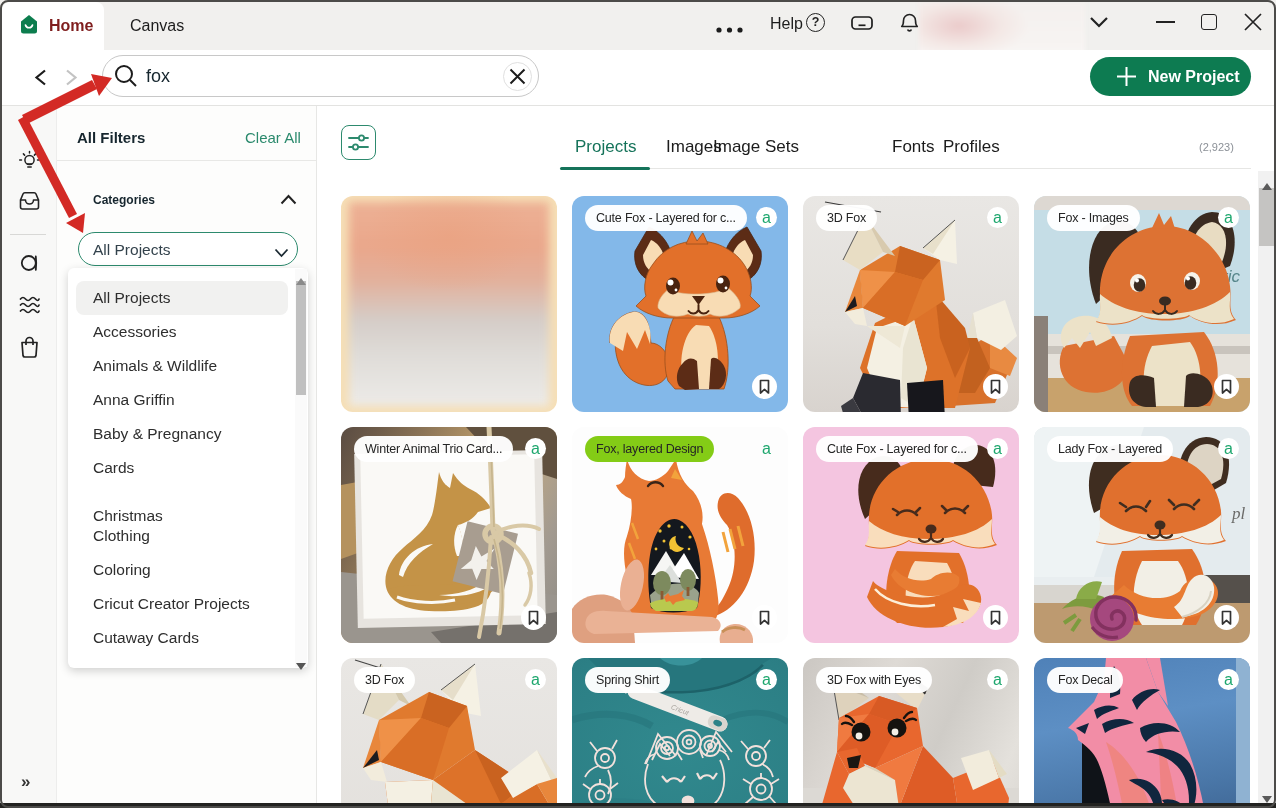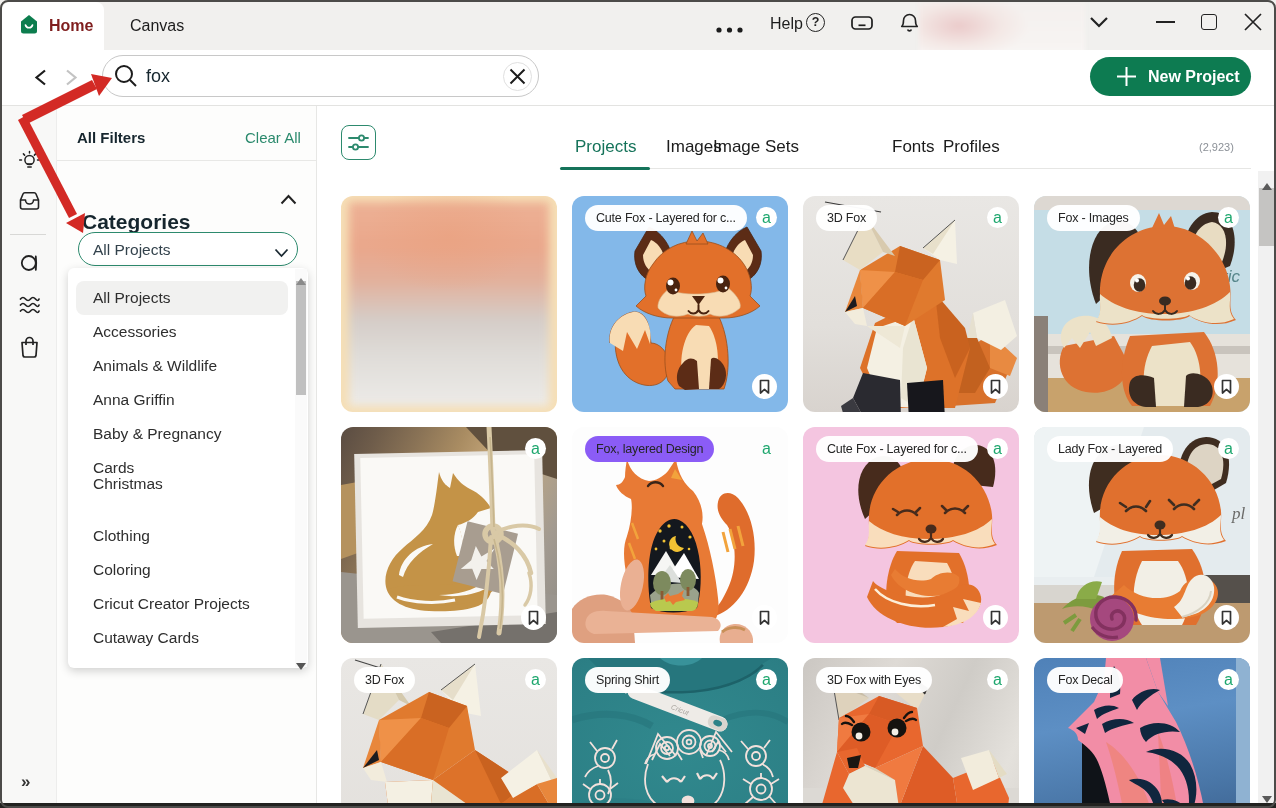--- a/index.html
+++ b/index.html
@@ -35,21 +35,21 @@
 
 
 #rail { left:0; top:106px; width:57px; height:697px; background:#f8f8f7; border-right:1px solid #ededec; }
 #raildiv { left:10px; top:234px; width:36px; height:1px; background:#d8d8d6; }
 
 
 #panel { left:57px; top:106px; width:260px; height:697px; background:#fdfdfc; border-right:1px solid #e7e7e5; }
 #allfilters { left:77px; top:129px; font-size:15px; font-weight:bold; color:#16262e; }
 #clearall { left:245px; top:129px; font-size:15px; color:#2b8a6d; }
 #psep { left:57px; top:160px; width:259px; height:1px; background:#e8e8e6; }
-#categories { left:82px; top:193px; font-size:21px; font-weight:bold; color:#16262e;margin-top:17px; }
+#categories { left:93px; top:193px; font-size:12px; font-weight:bold; color:#16262e; }
 #dropdown { left:78px; top:232px; width:220px; height:34px; border:1.6px solid #2d8a6e; border-radius:17px; background:#fff; }
 #ddtext { left:93px; top:241px; font-size:15.5px; color:#33424c; }
 
 #listbox { left:68px; top:268px; width:240px; height:400px; background:#fff; border-radius:6px; box-shadow:0 3px 10px rgba(0,0,0,0.18); }
 #lbhl { left:76px; top:281px; width:212px; height:34px; background:#f1f1f0; border-radius:8px; }
 .lbitem { left:93px; font-size:15.5px; color:#2e2e2e; }
 #lbsb { left:295px; top:269px; width:12px; height:398px; background:#fafafa; }
 #lbthumb { left:296px; top:281px; width:10px; height:114px; background:#c0c0c0; }
 
 
@@ -187,21 +187,21 @@
       <path d="M1.5 1.5 L7.5 8 L13.5 1.5" fill="none" stroke="#1c2b33" stroke-width="1.8"></path>
     </svg></div>
 <div class="abs" id="listbox"></div>
 <div class="abs" id="lbhl"></div>
 <div class="abs lbitem" style="top:289px;">All Projects</div>
 <div class="abs lbitem" style="top:323px;">Accessories</div>
 <div class="abs lbitem" style="top:357px;">Animals &amp; Wildlife</div>
 <div class="abs lbitem" style="top:391px;">Anna Griffin</div>
 <div class="abs lbitem" style="top:425px;">Baby &amp; Pregnancy</div>
 <div class="abs lbitem" style="top:459px;">Cards</div>
-<div class="abs lbitem" style="top:475px;text-align:right;">Christmas</div>
+<div class="abs lbitem" style="top:507px;text-align:right;">Christmas</div>
 <div class="abs lbitem" style="top:527px;">Clothing</div>
 <div class="abs lbitem" style="top:561px;">Coloring</div>
 <div class="abs lbitem" style="top:595px;">Cricut Creator Projects</div>
 <div class="abs lbitem" style="top:629px;">Cutaway Cards</div>
 <div class="abs" id="lbsb"></div>
 <div class="abs" id="lbthumb"></div>
 <div class="abs" style="left:296px;top:271px;"><svg width="10" height="7" viewBox="0 0 10 7">
       <path d="M5 0 L10 7 L0 7 Z" fill="#8a8a8a"></path>
     </svg></div>
 <div class="abs" style="left:296px;top:656px;"><svg width="10" height="7" viewBox="0 0 10 7">
@@ -418,20 +418,21 @@
     <path d="M154 106 C168 98 186 96 198 102" stroke-width="4"></path>
     <path d="M150 110 C148 145 144 180 138 210" stroke-width="4"></path>
     <path d="M188 146 C192 158 190 170 184 178" stroke-width="3.5"></path>
     <circle cx="152" cy="107" r="8" stroke-width="5.5"></circle>
   </g>
   <g stroke="#b7a478" fill="none" opacity="0.55">
     <path d="M149 10 C151 40 152 75 153 100" stroke-width="1.5"></path>
     <path d="M153 112 C161 140 164 170 159 202" stroke-width="1.5"></path>
   </g>
 </svg>
+<div class="chip abs" style="left:13px;">Winter Animal Trio Card...</div>
 <div class="abadge abs" style="left:184px;">
       <svg width="21" height="21">
         <text x="10.5" y="16" font-size="16" fill="#1ea76e" text-anchor="middle" font-family="Liberation Sans">a</text>
       </svg>
     </div>
 <div class="bmk abs" style="left:180px;top:178px;">
       <svg width="25" height="25" viewBox="0 0 25 25">
         <path d="M8.5 6.5 h8 v12.5 l-4 -3.6 l-4 3.6 Z" fill="none" stroke="#333" stroke-width="1.7" stroke-linejoin="round"></path>
       </svg>
     </div>
@@ -481,21 +482,21 @@
   <path d="M92 170 l4 -4 l2 3 l8 -2 l6 -4 l-2 6 l3 4 l-9 2 l-3 3 l-3 -4 l-4 1 Z" fill="#e87a35"></path>
 
   <path d="M0 216 L0 182 C7 171 21 166 35 168 C48 171 58 179 61 189 L63 216 Z" fill="#dfa080"></path>
   <path d="M14 193 C16 186 24 183 34 184 L140 190 C149 192 151 199 146 204 L22 207 C15 205 12 199 14 193 Z" fill="#eab295"></path>
   <g transform="rotate(12 60 158)">
         <ellipse cx="60" cy="158" rx="11" ry="26" fill="#eab093"></ellipse>
       </g>
   <path d="M148 216 C146 206 152 198 162 197 C172 196 180 203 181 212 L181 216 Z" fill="#e8ae90"></path>
   <path d="M150 205 C156 200 166 199 173 203" stroke="#c89058" stroke-width="3" fill="none"></path>
 </svg>
-<div class="chip abs" style="left:13px;background:#8b5cf6;">Fox, layered Design</div>
+<div class="chip abs" style="left:13px;background:#84cc16;">Fox, layered Design</div>
 <div class="abadge abs" style="left:184px;background:transparent;">
       <svg width="21" height="21">
         <text x="10.5" y="16" font-size="16" fill="#1ea76e" text-anchor="middle" font-family="Liberation Sans">a</text>
       </svg>
     </div>
 <div class="bmk abs" style="left:180px;top:178px;">
       <svg width="25" height="25" viewBox="0 0 25 25">
         <path d="M8.5 6.5 h8 v12.5 l-4 -3.6 l-4 3.6 Z" fill="none" stroke="#333" stroke-width="1.7" stroke-linejoin="round"></path>
       </svg>
     </div>

